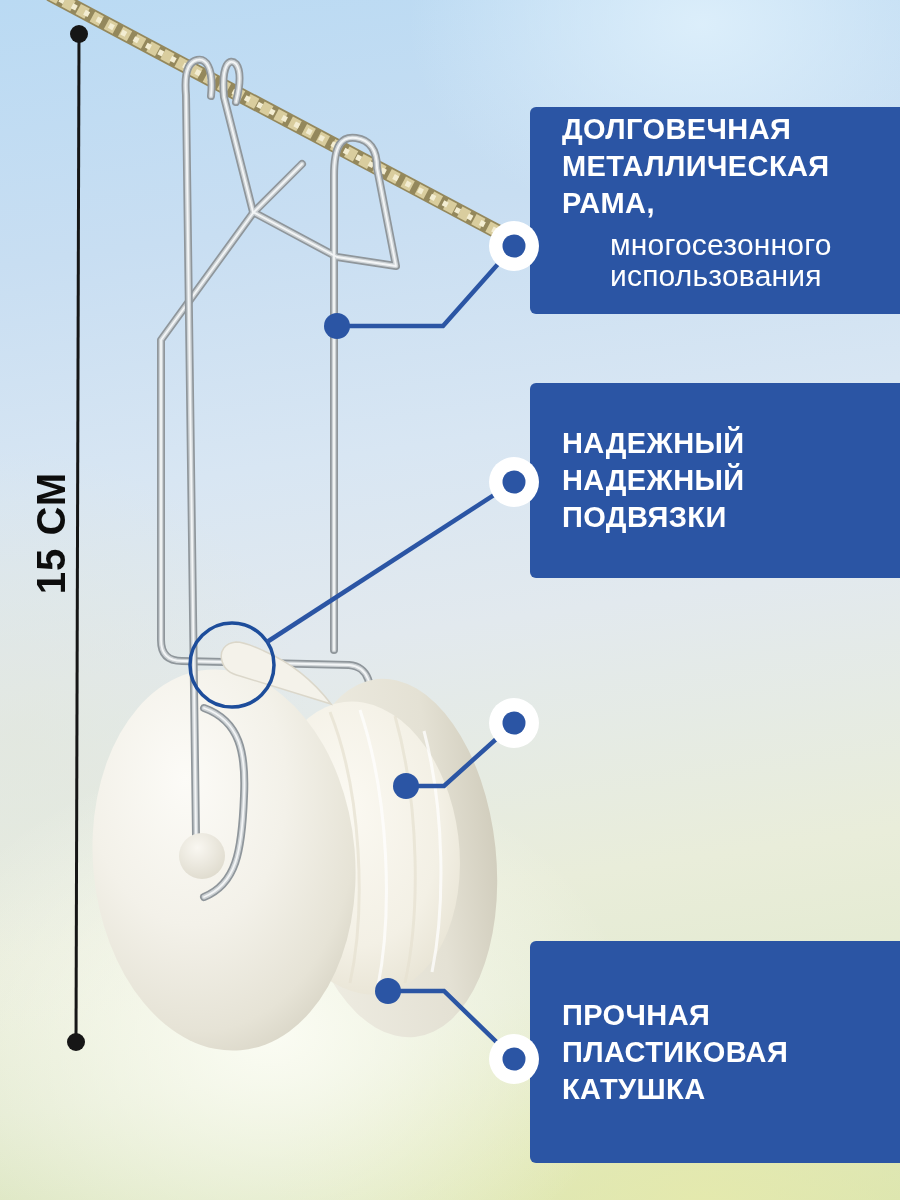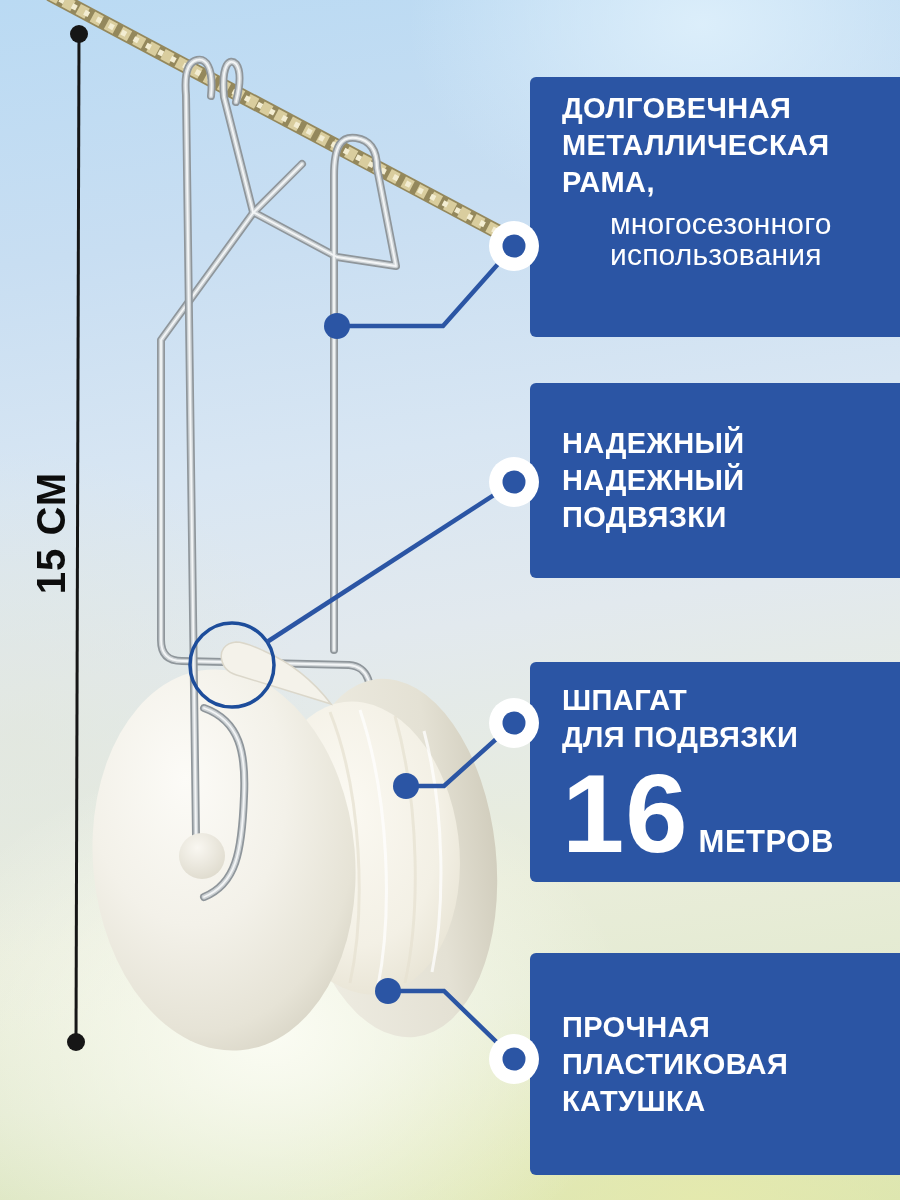--- a/index.html
+++ b/index.html
@@ -24,24 +24,24 @@
     position:absolute;left:-49px;top:511px;width:200px;height:44px;
     text-align:center;transform:rotate(-90deg);
     font-size:40px;font-weight:800;letter-spacing:1px;color:#0d0d0d;white-space:nowrap;
   }
   
   .box{
     position:absolute;left:530px;width:370px;background:#2b55a4;
     border-radius:6px 0 0 6px;color:#ffffff;box-sizing:border-box;
     padding-left:32px;display:flex;flex-direction:column;
   }
-  .box-1{top:77px;height:260px;padding-top:13px;}
+  .box-1{top:107px;height:207px;padding-top:4px;}
   .box-2{top:383px;height:195px;justify-content:center;}
   .box-3{top:662px;height:220px;padding-top:20px;}
-  .box-4{top:941px;height:222px;justify-content:center;margin-top:12px;}
+  .box-4{top:941px;height:222px;justify-content:center;}
   .t-line{font-size:29px;line-height:37px;font-weight:800;letter-spacing:.4px;white-space:nowrap;}
   .s-line{font-size:30px;line-height:31px;font-weight:400;letter-spacing:.2px;white-space:nowrap;margin-left:48px;}
   .sub{margin-top:7px;}
   .value-row{display:flex;align-items:baseline;margin-top:12px;}
   .value-big{font-size:112px;font-weight:800;line-height:.82;letter-spacing:1px;}
   .value-unit{font-size:31px;font-weight:800;margin-left:10px;letter-spacing:.5px;}
 </style>
 </head>
 <body>
 
@@ -135,28 +135,20 @@
       <div class="s-line">использования</div>
     </div>
   </div>
 
   <div class="box box-2" style="z-index:20;">
     <div class="t-line">НАДЕЖНЫЙ</div>
     <div class="t-line">НАДЕЖНЫЙ</div>
     <div class="t-line">ПОДВЯЗКИ</div>
   </div>
 
-  <div class="box box-3" style="z-index:20;">
-    <div class="t-line">ШПАГАТ</div>
-    <div class="t-line">ДЛЯ ПОДВЯЗКИ</div>
-    <div class="value-row">
-      <span class="value-big">16</span>
-      <span class="value-unit">МЕТРОВ</span>
-    </div>
-  </div>
 
   <div class="box box-4" style="z-index:20;">
     <div class="t-line">ПРОЧНАЯ</div>
     <div class="t-line">ПЛАСТИКОВАЯ</div>
     <div class="t-line">КАТУШКА</div>
   </div>
 
   <svg class="layer" viewBox="0 0 900 1200" style="z-index:30;">
 
     <g>

